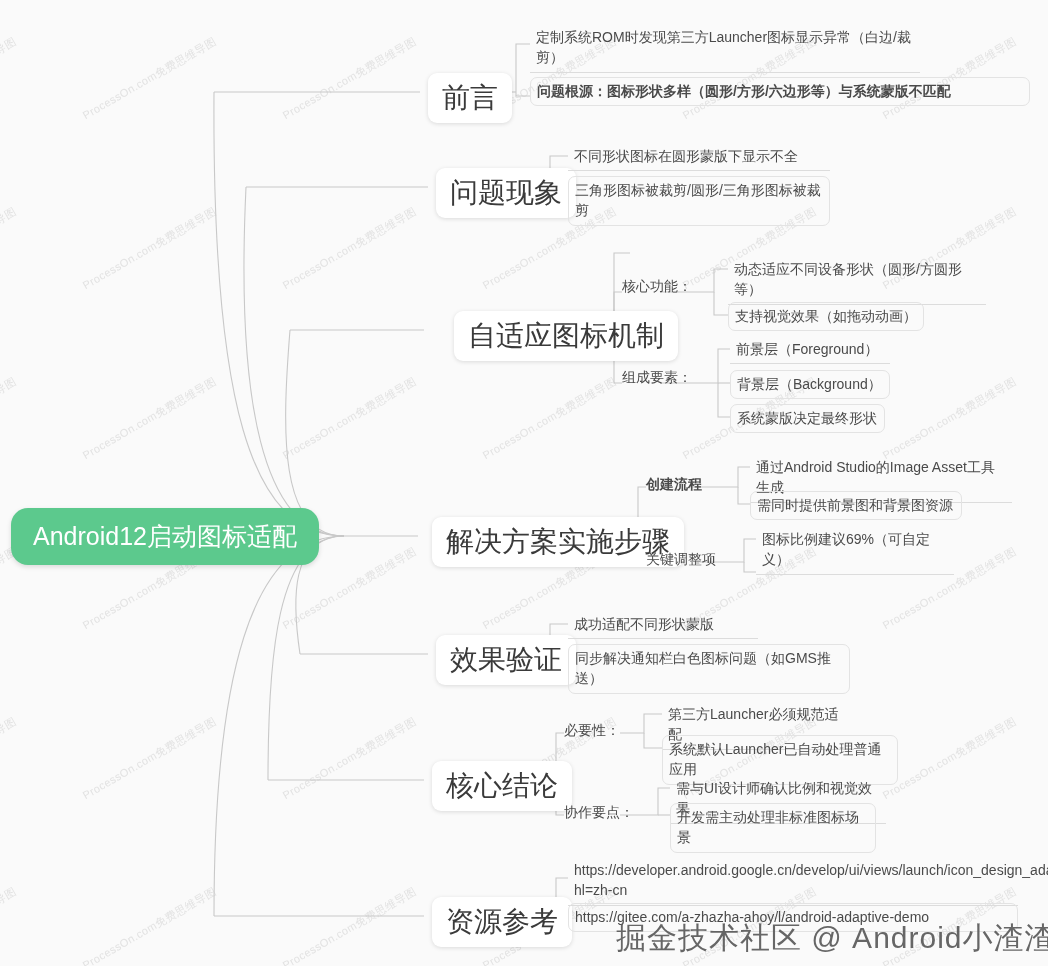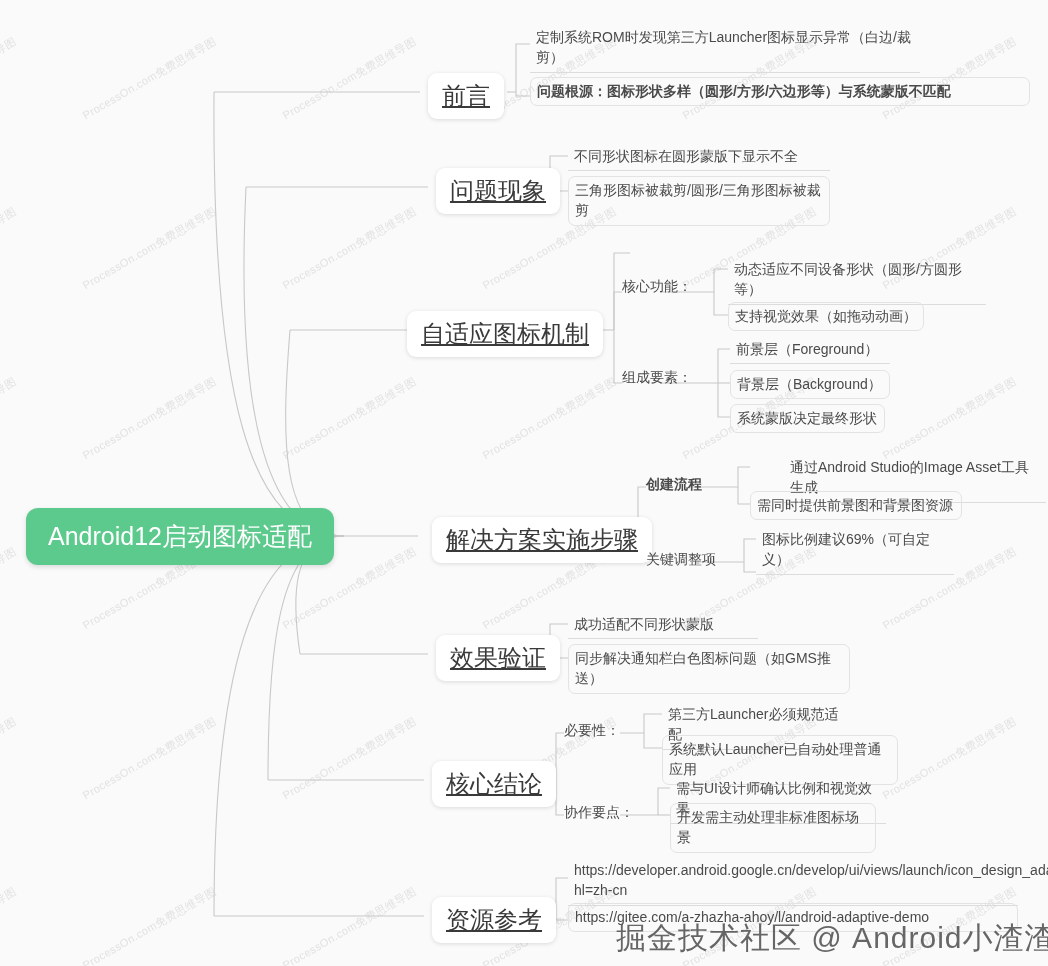--- a/index.html
+++ b/index.html
@@ -34,24 +34,23 @@
     padding:14px 22px;
     font-size:25px;line-height:1.15;
     white-space:nowrap;
     box-shadow:0 2px 5px rgba(0,0,0,.13);
   }
 
   .branch{
     background:#ffffff;color:#3a3a3a;
     border-radius:9px;
     padding:9px 14px;
-    font-size:24px;line-height:1.15;
+    font-size:28px;line-height:1.15;
     white-space:nowrap;
     box-shadow:0 1px 4px rgba(0,0,0,.13);
-    text-decoration:underline;
   }
 
   .sublabel{
     color:#4a4a4a;font-size:14px;line-height:1.2;
     white-space:nowrap;background:transparent;
   }
 
   .leaf{
     color:#4a4a4a;font-size:14px;line-height:1.45;
     border-bottom:1px solid #dcdcdc;
@@ -172,45 +171,45 @@
     <path d="M620,733 L644,733 L644,714 L662,714"></path>
     <path d="M644,733 L644,748 L662,748"></path>
     <path d="M620,815 L658,815 L658,788 L670,788"></path>
     <path d="M658,815 L670,815"></path>
 
     <path d="M545,916 L556,916"></path>
     <path d="M556,916 L556,878 L568,878"></path>
     <path d="M556,916 L556,920 L568,920"></path>
   </svg>
 
-  <div class="node root" style="left:26px;top:508px;">Android12启动图标适配</div>
+  <div class="node root" style="left:11px;top:508px;border-radius:17px;">Android12启动图标适配</div>
 
   <div class="node branch" style="left:428px;top:73px;">前言</div>
   <div class="node leaf wrap" style="left:530px;top:24px;width:390px;">定制系统ROM时发现第三方Launcher图标显示异常（白边/裁剪）</div>
   <div class="node leaf boxed wrap" style="left:530px;top:77px;width:500px;font-weight:bold;">问题根源：图标形状多样（圆形/方形/六边形等）与系统蒙版不匹配</div>
 
   <div class="node branch" style="left:436px;top:168px;">问题现象</div>
   <div class="node leaf" style="left:568px;top:143px;width:262px;">不同形状图标在圆形蒙版下显示不全</div>
   <div class="node leaf boxed" style="left:568px;top:176px;width:262px;">三角形图标被裁剪/圆形/三角形图标被裁剪</div>
 
-  <div class="node branch" style="left:407px;top:311px;">自适应图标机制</div>
+  <div class="node branch" style="left:454px;top:311px;">自适应图标机制</div>
 
   <div class="node sublabel" style="left:622px;top:278px;">核心功能：</div>
   <div class="node leaf" style="left:728px;top:256px;width:258px;">动态适应不同设备形状（圆形/方圆形等）</div>
   <div class="node leaf boxed" style="left:728px;top:302px;width:196px;">支持视觉效果（如拖动动画）</div>
 
   <div class="node sublabel" style="left:622px;top:369px;">组成要素：</div>
   <div class="node leaf" style="left:730px;top:336px;width:160px;">前景层（Foreground）</div>
   <div class="node leaf boxed" style="left:730px;top:370px;width:160px;">背景层（Background）</div>
   <div class="node leaf boxed" style="left:730px;top:404px;width:155px;">系统蒙版决定最终形状</div>
 
   <div class="node branch" style="left:432px;top:517px;">解决方案实施步骤</div>
 
   <div class="node sublabel" style="left:646px;top:476px;font-weight:bold;">创建流程</div>
-  <div class="node leaf" style="left:750px;top:454px;width:262px;margin-left:34px;">通过Android Studio的Image Asset工具生成</div>
+  <div class="node leaf" style="left:750px;top:454px;width:262px;">通过Android Studio的Image Asset工具生成</div>
   <div class="node leaf boxed" style="left:750px;top:491px;width:212px;">需同时提供前景图和背景图资源</div>
 
   <div class="node sublabel" style="left:646px;top:551px;">关键调整项</div>
   <div class="node leaf" style="left:756px;top:526px;width:198px;">图标比例建议69%（可自定义）</div>
 
   <div class="node branch" style="left:436px;top:635px;">效果验证</div>
   <div class="node leaf" style="left:568px;top:611px;width:190px;">成功适配不同形状蒙版</div>
   <div class="node leaf boxed" style="left:568px;top:644px;width:282px;">同步解决通知栏白色图标问题（如GMS推送）</div>
 
   <div class="node branch" style="left:432px;top:761px;">核心结论</div>

